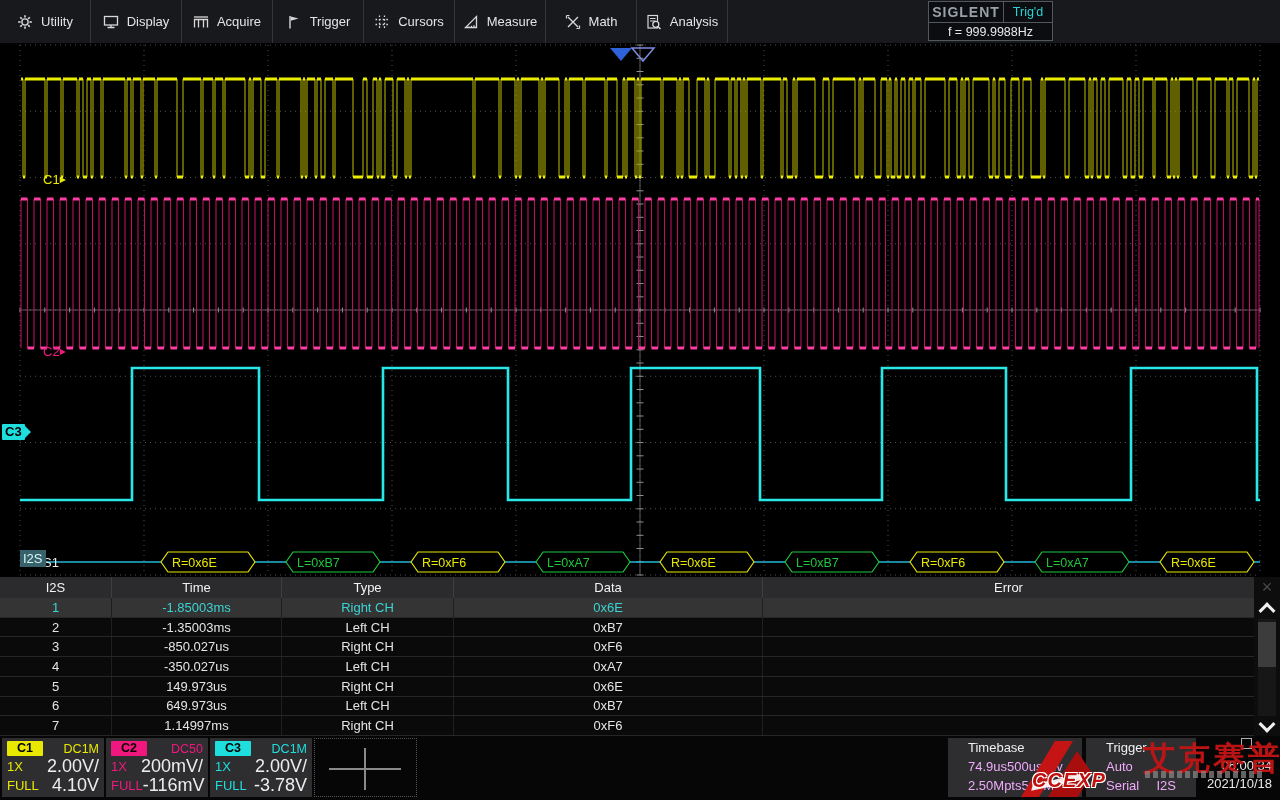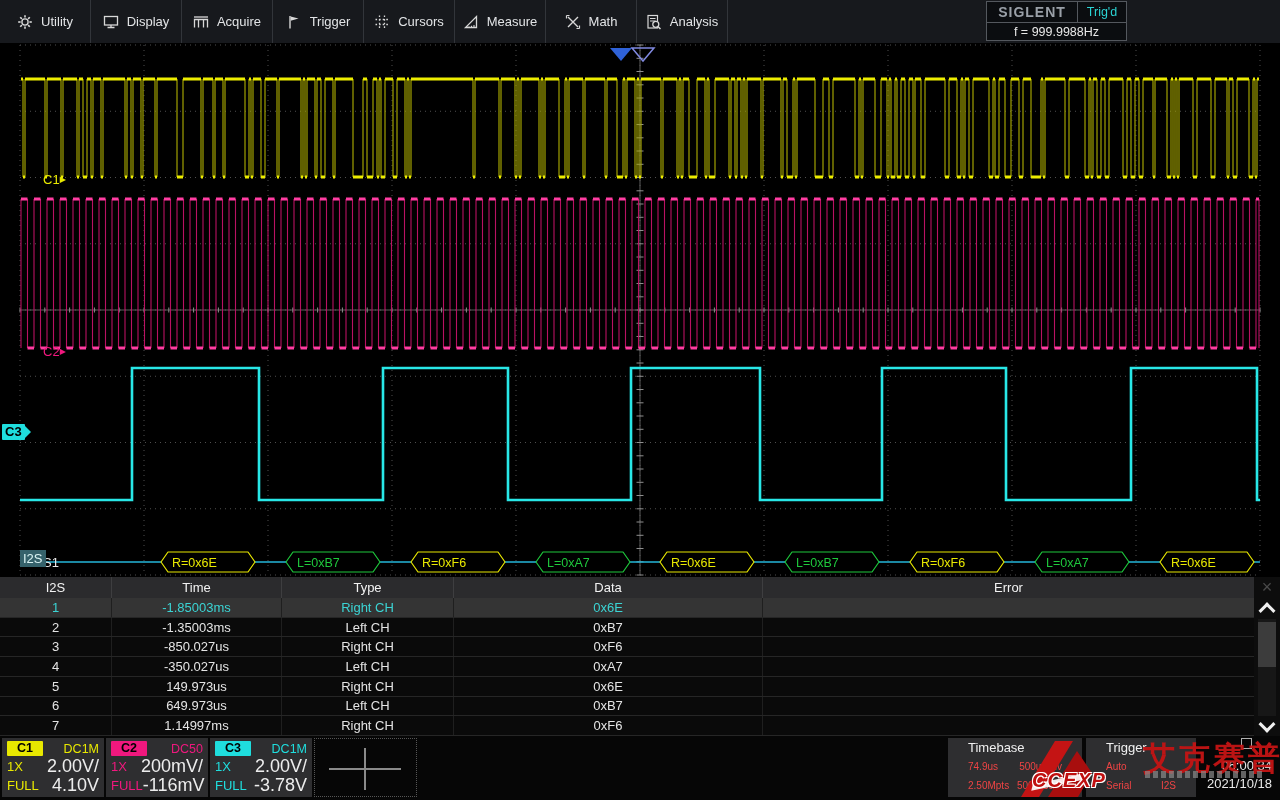--- a/index.html
+++ b/index.html
@@ -5,21 +5,21 @@
   html,body{margin:0;padding:0;}
   body{position:relative;width:1280px;height:800px;background:#000;overflow:hidden;
        font-family:"Liberation Sans",sans-serif;-webkit-font-smoothing:antialiased;}
 
   
   .menubar{position:absolute;left:0;top:0;width:1280px;height:43px;background:#17191d;}
   .menu-items{position:absolute;left:0;top:0;height:43px;display:flex;}
   .menu-item{width:90px;height:43px;display:flex;align-items:center;justify-content:center;
              gap:8px;border-right:1px solid #32353a;color:#e2e4e6;font-size:13px;cursor:default;}
   .menu-item svg{display:block;}
-  .siglent-box{position:absolute;left:986px;top:1px;width:141px;height:40px;
+  .siglent-box{position:absolute;left:928px;top:1px;width:125px;height:40px;
                border:1px solid #54585e;background:#0b0d10;box-sizing:border-box;}
   .sig-row1{display:flex;height:20px;border-bottom:1px solid #54585e;}
   .sig-logo{flex:1;text-align:center;font-weight:bold;font-size:14px;letter-spacing:1px;
             color:#9aa0a8;line-height:20px;}
   .sig-trig{width:48px;border-left:1px solid #54585e;color:#2bd4d4;font-size:12.5px;
             text-align:center;line-height:20px;}
   .sig-row2{height:19px;color:#e8e8e8;font-size:12.5px;text-align:center;line-height:19px;}
   .decode-tab{position:absolute;left:1130px;top:0;width:150px;height:43px;background:#25282d;
               display:flex;align-items:center;justify-content:center;gap:10px;color:#e8e8e8;
               font-size:13.5px;letter-spacing:1px;}
@@ -72,21 +72,21 @@
   .chbox .lab{font-size:13px;}
   .chbox .val{font-size:18px;color:#ededed;}
   .xhairbox{position:absolute;left:314px;top:2px;width:103px;height:59px;
             border:1px dotted #565656;box-sizing:border-box;}
   .xh-h{position:absolute;left:14px;top:29px;width:72px;height:2px;background:#8a8a8a;}
   .xh-v{position:absolute;left:49px;top:9px;width:2px;height:42px;background:#8a8a8a;}
   .infobox{position:absolute;top:2px;height:59px;background:#2e2e30;box-sizing:border-box;
            padding:2px 20px;}
   .infobox .title{font-size:13px;color:#f0f0f0;height:17px;}
   .inforow{display:flex;justify-content:space-between;height:19px;align-items:center;
-           font-size:10px;color:#ef4444;}
+           font-size:13px;color:#f0abfc;}
   .clockarea{position:absolute;right:6px;top:0;width:110px;height:64px;color:#e8e8e8;}
   .camicon{position:absolute;right:22px;top:2px;width:9px;height:9px;border:1.5px solid #b0b0b0;}
   .clk-time{position:absolute;right:2px;top:22px;font-size:13px;text-align:right;}
   .clk-date{position:absolute;right:2px;top:40px;font-size:13px;text-align:right;}
 
   
   .wm{position:absolute;left:985px;top:731px;width:295px;height:69px;pointer-events:none;z-index:50;}
   .wm-cjk{position:absolute;left:158px;top:6px;font-size:32px;font-weight:900;color:#c41414;
           letter-spacing:3px;white-space:nowrap;opacity:.95;}
   .wm-ccexp{position:absolute;left:47px;top:38px;font-size:20px;font-weight:900;font-style:italic;

